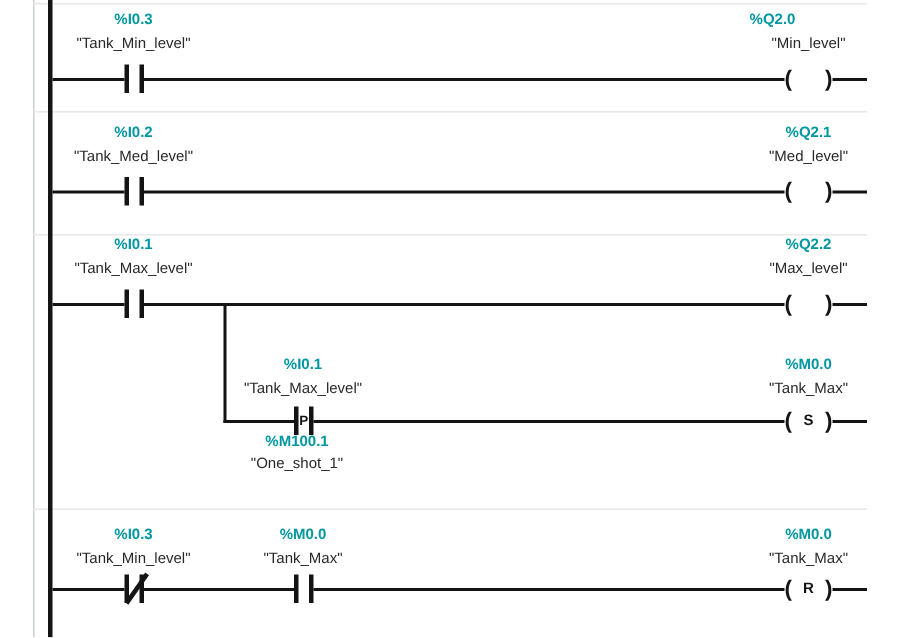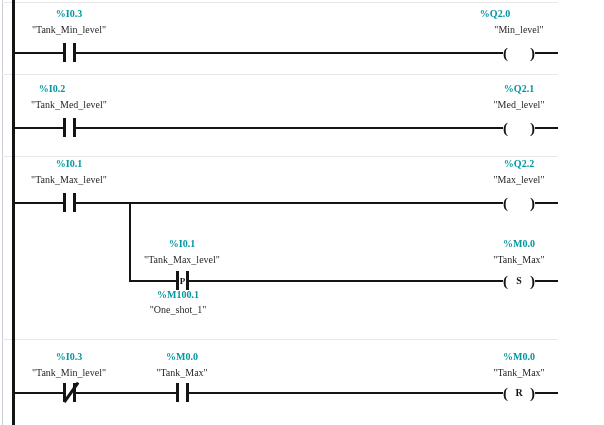--- a/index.html
+++ b/index.html
@@ -4,21 +4,22 @@
 <style>
   :root{
     --wire:#141414;
     --addr:#0097a0;
     --tag:#282828;
     --sep:#e8e8ea;
   }
   html,body{margin:0;padding:0;background:#ffffff;}
   #canvas{
     position:relative;width:558px;height:425px;background:#ffffff;overflow:hidden;
-    font-family:Liberation Serif, serif;
+    font-family:Liberation Sans, sans-serif;
+    margin-left:20px;
   }
   .pane-border{position:absolute;width:1px;background:#c9cdd4;}
   .sep{position:absolute;left:2px;width:602px;height:1px;background:var(--sep);}
   .rail{position:absolute;width:3px;background:var(--wire);}
   .wire-h{position:absolute;height:2px;background:var(--wire);}
   .wire-v{position:absolute;width:2px;background:var(--wire);}
   .term{position:absolute;width:3px;height:12px;background:var(--wire);}
   .contact{
     position:absolute;width:13px;height:19px;box-sizing:border-box;background:#fff;
     border-left:3px solid var(--wire);border-right:3px solid var(--wire);
@@ -69,21 +70,21 @@
   <div class="tag" style="left:519px;top:24px">"Min_level"</div>
   <div class="coil" style="left:503px;top:43px">
     <span class="paren">(</span>
     <span class="letter"></span>
     <span class="paren">)</span>
   </div>
 
   <div class="wire-h" style="left:15px;top:127px;width:556px"></div>
   <div class="term" style="left:569px;top:122px"></div>
 
-  <div class="addr" style="left:52px;top:83px">%I0.2</div>
+  <div class="addr" style="left:69px;top:83px">%I0.2</div>
   <div class="tag" style="left:69px;top:99px">"Tank_Med_level"</div>
   <div class="contact" style="left:63px;top:118px"></div>
 
   <div class="addr" style="left:519px;top:83px">%Q2.1</div>
   <div class="tag" style="left:519px;top:99px">"Med_level"</div>
   <div class="coil" style="left:503px;top:118px">
     <span class="paren">(</span>
     <span class="letter"></span>
     <span class="paren">)</span>
   </div>

